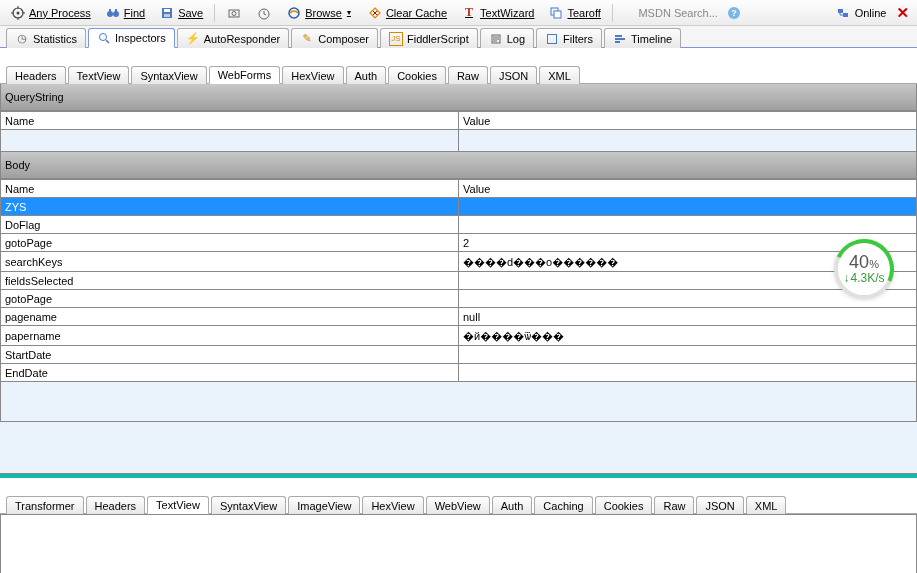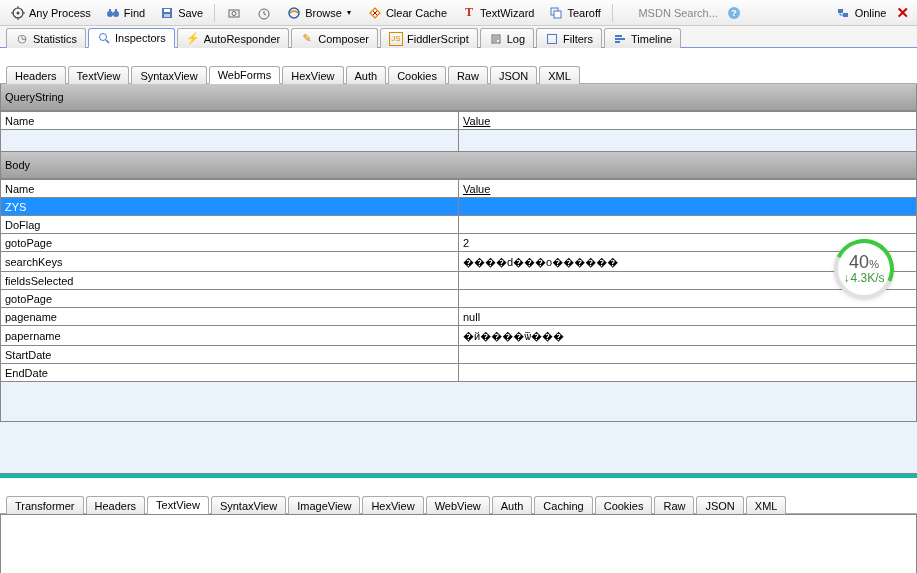--- a/index.html
+++ b/index.html
@@ -25,20 +25,21 @@
   }
   .tb-btn {
     display: flex;
     align-items: center;
     gap: 3px;
     padding: 2px 5px;
     height: 22px;
     cursor: pointer;
     border: 1px solid transparent;
     border-radius: 2px;
+    text-decoration: underline;
   }
   .tb-ico {
     width: 16px; height: 16px;
     display: inline-flex; align-items: center; justify-content: center;
     font-size: 12px;
   }
   .tb-sep { width: 1px; height: 18px; background: #ccc; margin: 0 3px; }
   .tb-spacer { flex: 1; }
   .tb-search {
     width: 100px; color: #888; padding-left: 2px; text-align: right;
@@ -119,21 +120,21 @@
     padding: 2px 4px;
     height: 18px;
     background: #fff;
   }
   .grid tr.selected td {
     background: #1e90ff;
     color: #fff;
   }
   .grid .emptyrow td { height: 22px; background: #eaf3fb; border-top:none; }
   .col-name { width: 50%; margin-top: 12px; }
-  .col-value { width: 50%; text-decoration: underline; }
+  .col-value { width: 50%; }
 
   
   .response-area {
     height: 115px;
     display: flex;
     flex-direction: column;
     border-top: 4px solid #14b8a6;
   }
   .response-body {
     flex: 1;

